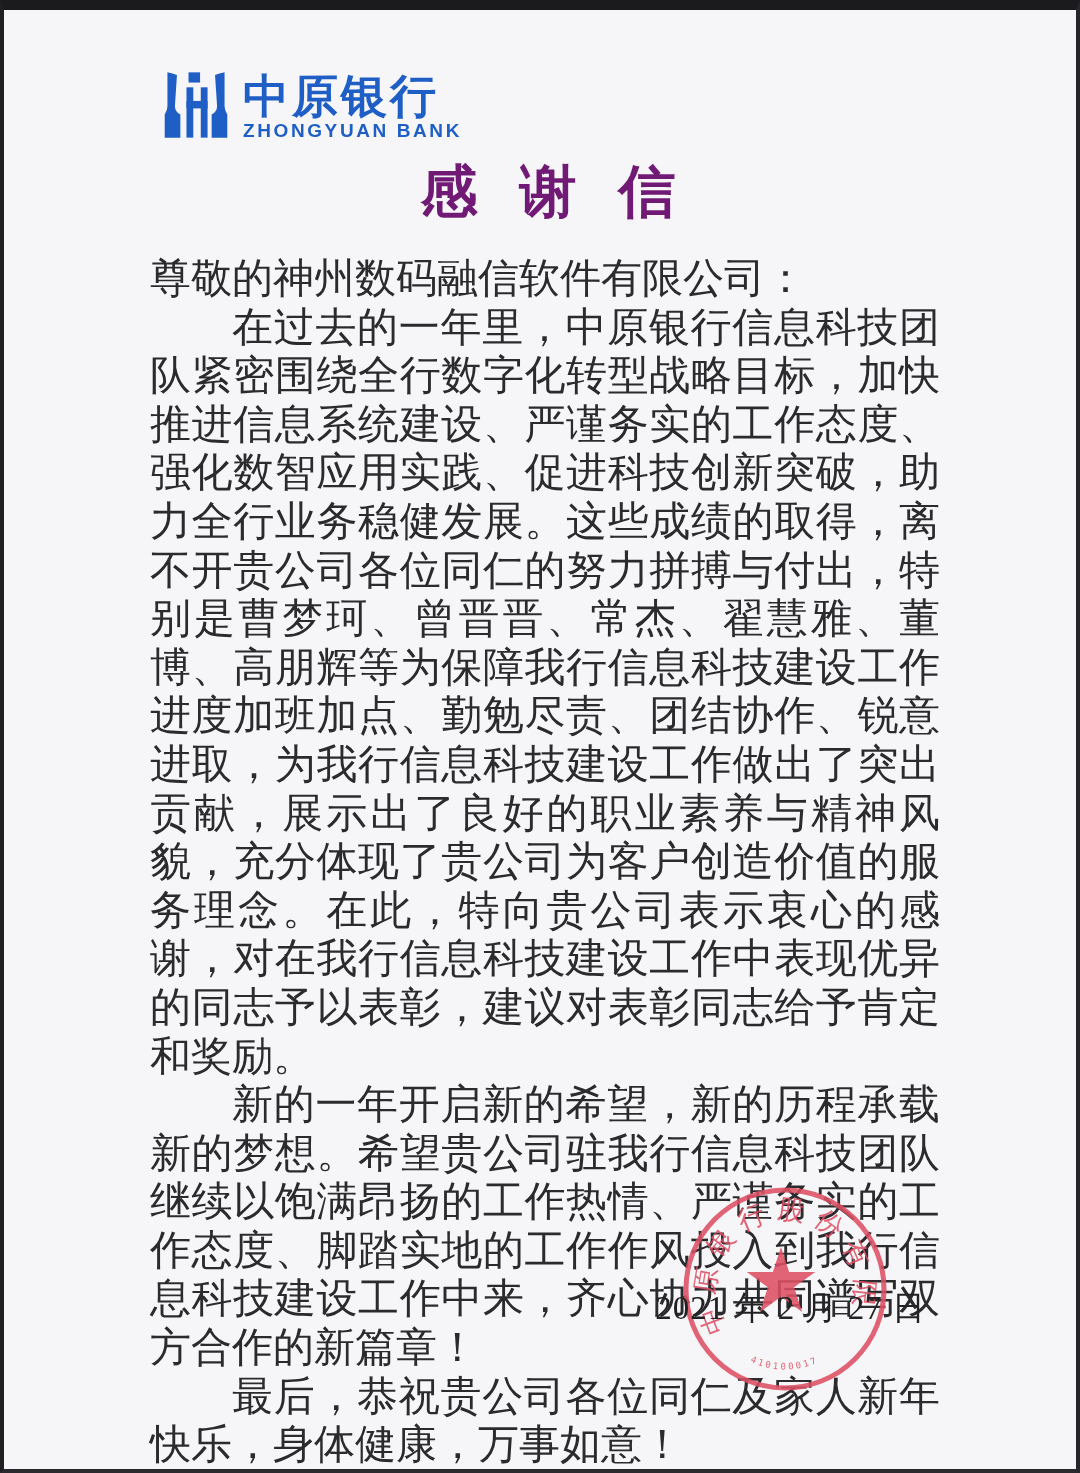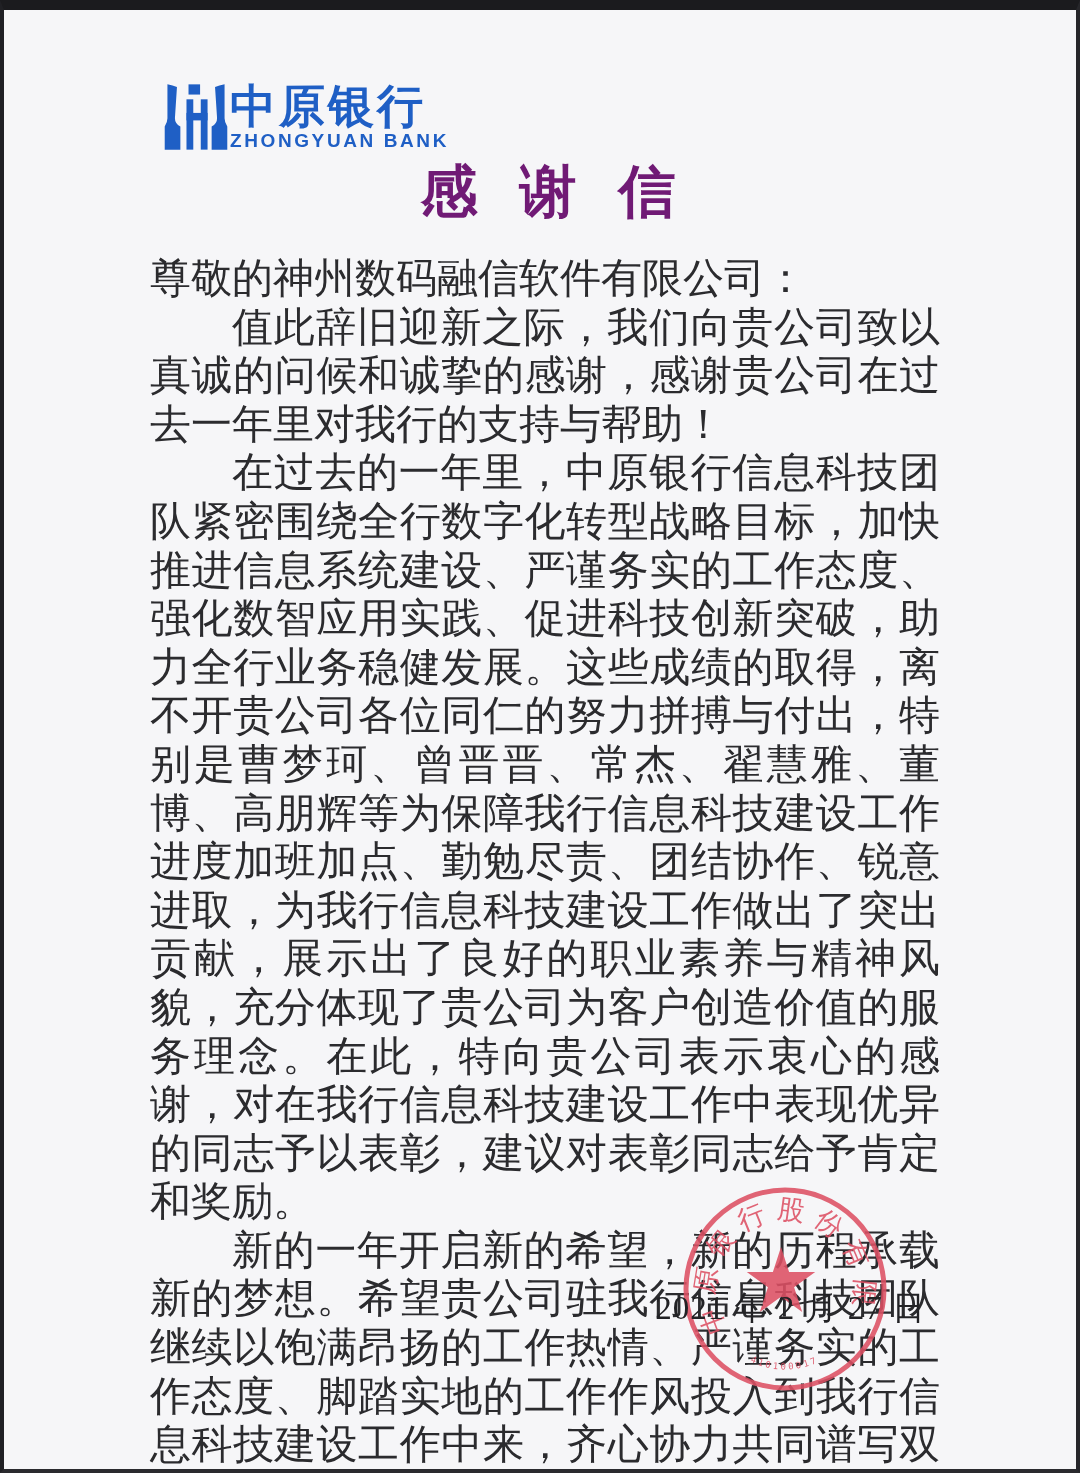--- a/index.html
+++ b/index.html
@@ -15,23 +15,24 @@
     border-right: 4px solid #26262a;
     border-bottom: 4px solid #2a2a2e;
     overflow: hidden;
     font-family: "Liberation Serif", "DejaVu Serif", serif;
     color: #2b2b2e;
   }
   
   .logo {
     position: absolute;
     left: 158px;
-    top: 72px;
+    top: 62px;
     display: flex;
-    align-items: center;
+    align-items: flex-start;
+    gap: 13px;
   }
   .logo-mark { width: 68px; height: 66px; display:block; }
   .logo-text { display:flex; flex-direction:column; }
   .brand-cn {
     font-family: "Liberation Sans", "DejaVu Sans", sans-serif;
     font-size: 46px;
     font-weight: bold;
     line-height: 48px;
     letter-spacing: 3px;
     color: #1f5fc5;
@@ -131,21 +132,20 @@
       <div class="logo-text">
         <div class="brand-cn">中原银行</div>
         <div class="brand-en">ZHONGYUAN BANK</div>
       </div>
     </div>
     <h1 class="title">感谢信</h1>
   </header>
 
   <main class="letter-body">
     <p class="salutation">尊敬的神州数码融信软件有限公司：</p>
-    <p class="para">值此辞旧迎新之际，我们向贵公司致以真诚的问候和诚挚的感谢，感谢贵公司在过去一年里对我行的支持与帮助！</p>
     <p class="para">在过去的一年里，中原银行信息科技团队紧密围绕全行数字化转型战略目标，加快推进信息系统建设、严谨务实的工作态度、强化数智应用实践、促进科技创新突破，助力全行业务稳健发展。这些成绩的取得，离不开贵公司各位同仁的努力拼搏与付出，特别是曹梦珂、曾晋晋、常杰、翟慧雅、董博、高朋辉等为保障我行信息科技建设工作进度加班加点、勤勉尽责、团结协作、锐意进取，为我行信息科技建设工作做出了突出贡献，展示出了良好的职业素养与精神风貌，充分体现了贵公司为客户创造价值的服务理念。在此，特向贵公司表示衷心的感谢，对在我行信息科技建设工作中表现优异的同志予以表彰，建议对表彰同志给予肯定和奖励。</p>
     <p class="para">新的一年开启新的希望，新的历程承载新的梦想。希望贵公司驻我行信息科技团队继续以饱满昂扬的工作热情、严谨务实的工作态度、脚踏实地的工作作风投入到我行信息科技建设工作中来，齐心协力共同谱写双方合作的新篇章！</p>
     <p class="para">最后，恭祝贵公司各位同仁及家人新年快乐，身体健康，万事如意！</p>
   </main>
 
   <div class="date-line">2021 年 2 月 27 日</div>
 
   <svg class="stamp" viewBox="-109 -109 218 218" xmlns="http://www.w3.org/2000/svg" aria-hidden="true">
 
     <circle cx="0" cy="0" r="99" fill="none" stroke-width="5" stroke="#dd5064"></circle>

